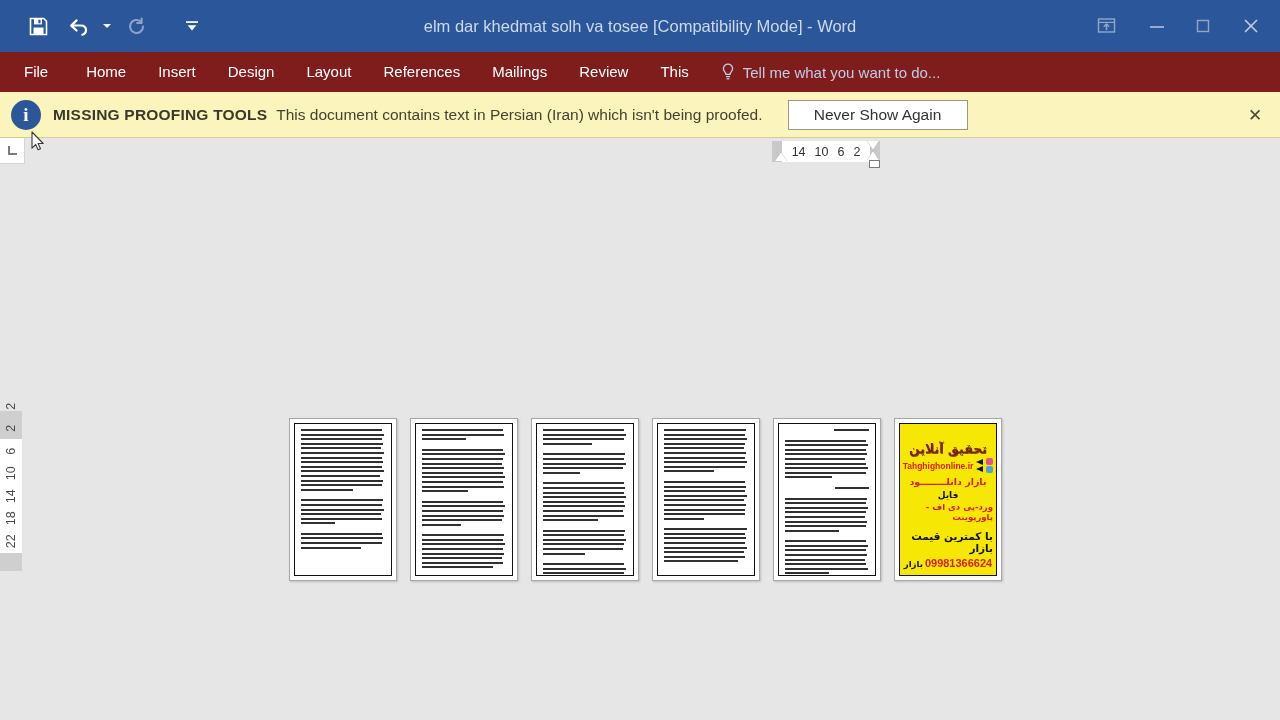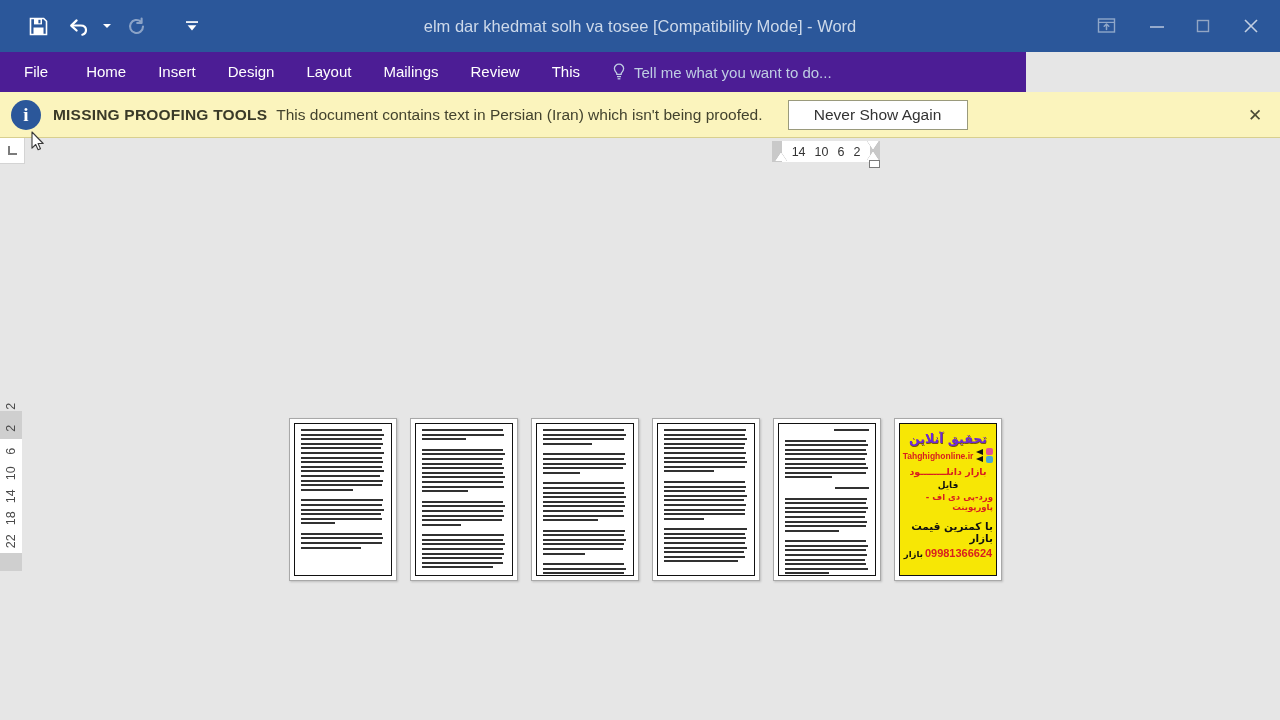--- a/index.html
+++ b/index.html
@@ -46,22 +46,22 @@
   .win-btn {
     width: 46px; height: 52px;
     display: flex; align-items: center; justify-content: center;
     color: #b9c7dd;
   }
   .win-btn.ribbon-opts { width: 56px; }
   .win-btn.close { width: 50px; margin-right: 4px; }
 
   
   .ribbonbar {
-    position: absolute; top: 52px; left: 0; width: 1026px; height: 40px;
-    background: #4c1d95;
+    position: absolute; top: 52px; left: 0; width: 1280px; height: 40px;
+    background: #7f1d1d;
     display: flex; 
   }
   .tab {
     color: #ffffff; font-size: 15px;
     padding: 0 16px; height: 40px; line-height: 40px;
     white-space: nowrap;
   }
   .tab.file { padding-left: 24px; padding-right: 22px; }
   .tellme {
     display: flex; align-items: center; gap: 8px;
@@ -199,24 +199,24 @@
   .ad {
     width: 100%; height: 100%;
     background: #f7e705;
     border: 1.5px solid #111111;
     position: relative; overflow: hidden;
     display: flex; flex-direction: column; align-items: center;
     padding: 5px 3px 3px 3px;
   }
   .ad-title {
     font-family: "DejaVu Sans", sans-serif;
-    font-size: 12.5px; color: #6d28d9; font-weight: bold;
+    font-size: 12.5px; color: #7f1d1d; font-weight: bold;
     direction: rtl; letter-spacing: .5px;
     text-shadow: 0.5px 0.5px 0 #7a5a00;
-    margin-top: 2px;
+    margin-top: 12px;
   }
   .ad-url-row { display: flex; align-items: center; gap: 3px; margin-top: 2px; }
   .ad-url { font-size: 8.5px; color: #d81f1f; font-weight: bold; font-family: "Liberation Sans", sans-serif; }
   .ad-arrows { display: flex; flex-direction: column; gap: 1px; }
   .arrow-r { width: 0;height:0; border-top:3px solid transparent; border-bottom:3px solid transparent; border-right:7px solid #111; }
   .ad-badges { display: flex; flex-direction: column; gap: 1px; }
   .badge { width: 7px; height: 7px; border-radius: 2px; }
   .b1 { background: #e0519a; }
   .b2 { background: #49a6d6; }
   .ad-line2 {
@@ -309,20 +309,21 @@
       </div>
     </div>
   </div>
 
   <div class="ribbonbar">
     <div class="tab file">File</div>
     <div class="tab">Home</div>
     <div class="tab">Insert</div>
     <div class="tab">Design</div>
     <div class="tab">Layout</div>
+    <div class="tab">References</div>
     <div class="tab">Mailings</div>
     <div class="tab">Review</div>
     <div class="tab">This</div>
 
     <div class="tellme">
       <span class="bulb">
         <svg width="14" height="18" viewBox="0 0 14 18">
           <path d="M7 1.2c-2.7 0-4.6 2-4.6 4.4 0 2 1.2 3 2 4.1.4.6.5 1.1.5 1.7h4.2c0-.6.1-1.1.5-1.7.8-1.1 2-2.1 2-4.1 0-2.4-1.9-4.4-4.6-4.4z" fill="none" stroke="#bfcde3" stroke-width="1.3"></path>
           <line x1="5" y1="13.6" x2="9" y2="13.6" stroke="#bfcde3" stroke-width="1.3"></line>
           <line x1="5.6" y1="15.8" x2="8.4" y2="15.8" stroke="#bfcde3" stroke-width="1.3"></line>

